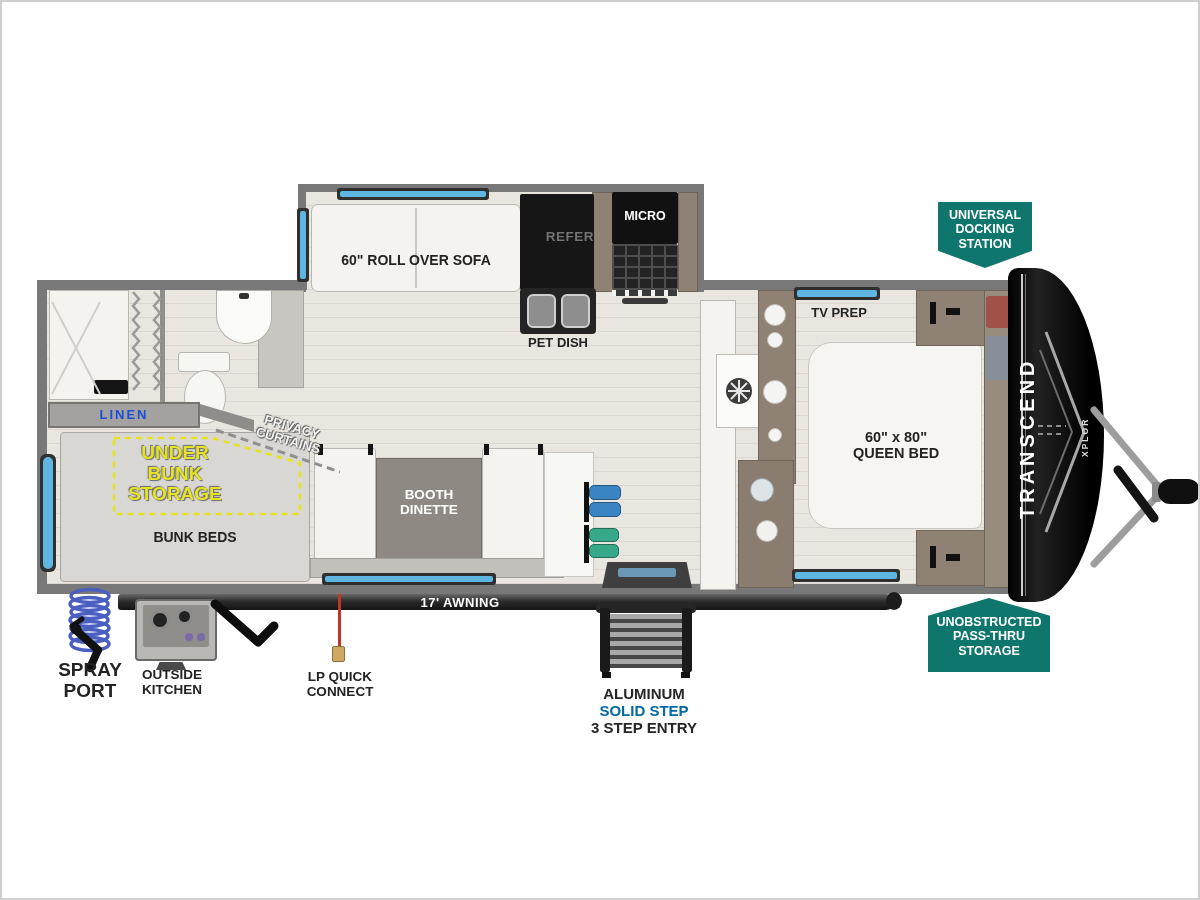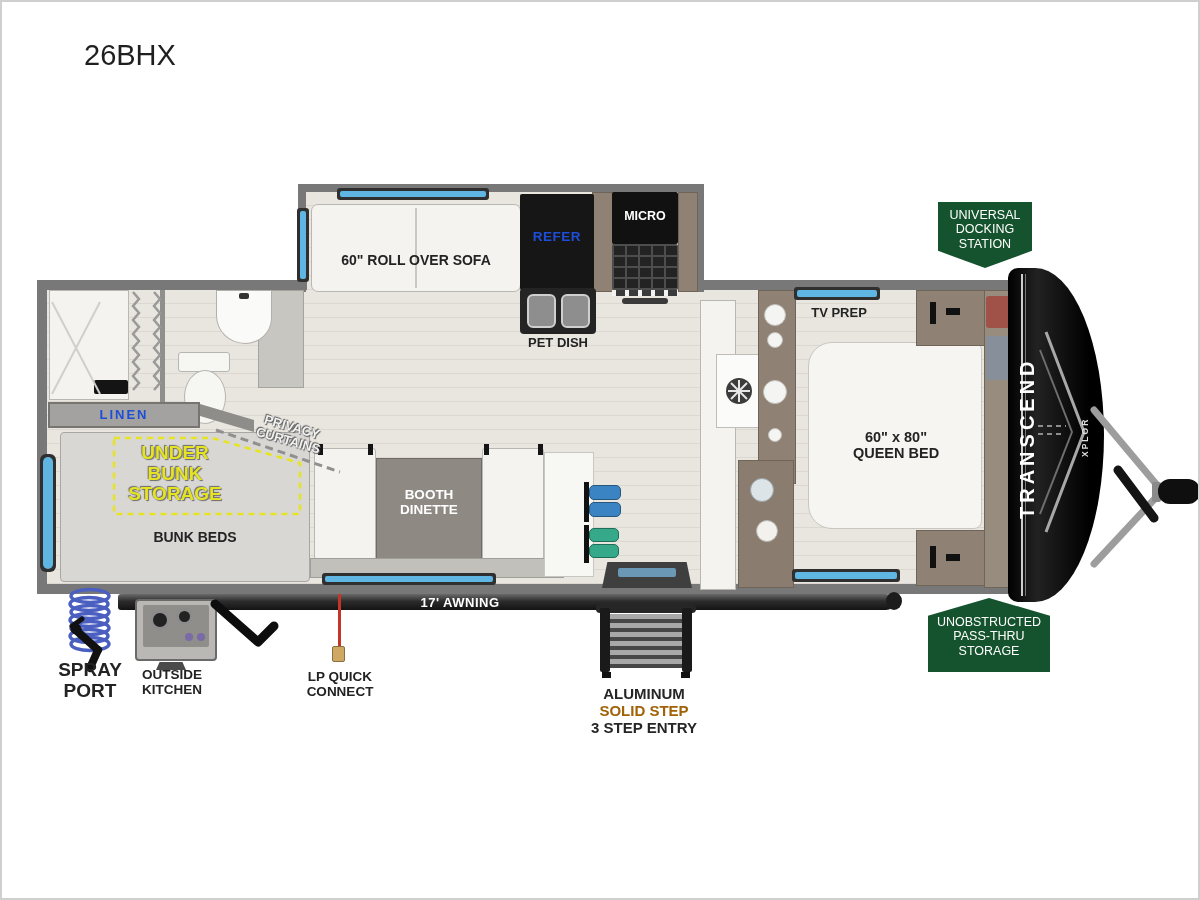--- a/index.html
+++ b/index.html
@@ -11,34 +11,33 @@
        text-align:center;white-space:pre-line;line-height:1.08;
        font-family:"Liberation Sans",sans-serif;}
   .wall{background:#787878;}
   .floor{background:repeating-linear-gradient(180deg,#e9e6e0 0 13px,#dcd8d1 13px 14px);}
   .white-furn{background:#f4f3ef;border:1px solid #b9b7b2;}
   .taupe{background:#8f8275;border:1px solid #6f6458;}
   .win{background:#2f2f2f;border-radius:3px;}
   .win .glass{position:absolute;left:3px;top:3px;right:3px;bottom:3px;
        background:#5fb6e2;border-radius:2px;}
   .circ{border-radius:50%;position:absolute;box-sizing:border-box;}
-  .badge{position:absolute;background:#14532d;color:#fff;font-weight:normal;
+  .badge{position:absolute;background:#0f766e;color:#fff;font-weight:bold;
        text-align:center;white-space:pre-line;line-height:1.15;font-size:12.5px;
        box-sizing:border-box;}
   .vtext{writing-mode:vertical-rl;transform:rotate(180deg);display:flex;
        align-items:center;justify-content:center;}
   .post{position:absolute;width:5px;height:11px;background:#141414;}
   .hmark{position:absolute;background:#111;}
 </style>
 </head>
 <body>
 
 <div class="plan">
 
-  <div class="lbl" style="left:82px;top:38px;width:160px;text-align:left;font-weight:normal;font-size:29px;color:#1f1f1f;">26BHX</div>
 
   <div class="abs floor" style="left:45px;top:288px;width:975px;height:294px;"></div>
   <div class="abs floor" style="left:304px;top:190px;width:390px;height:100px;"></div>
 
   <div class="abs wall" style="left:35px;top:278px;width:10px;height:314px;"></div>
   <div class="abs wall" style="left:35px;top:582px;width:985px;height:10px;"></div>
   <div class="abs wall" style="left:35px;top:278px;width:270px;height:10px;"></div>
   <div class="abs wall" style="left:694px;top:278px;width:326px;height:10px;"></div>
   <div class="abs wall" style="left:296px;top:182px;width:8px;height:108px;"></div>
   <div class="abs wall" style="left:296px;top:182px;width:406px;height:8px;"></div>
@@ -50,21 +49,21 @@
   <div class="abs win" style="left:295px;top:206px;width:12px;height:74px;">
       <div class="glass"></div>
     </div>
 
   <div class="abs white-furn" style="left:309px;top:202px;width:210px;height:88px;border-radius:7px;"></div>
   <div class="abs" style="left:413px;top:206px;width:2px;height:80px;background:#c9c7c2;"></div>
   <div class="lbl" style="left:316px;top:251px;width:196px;font-size:14px;">60" ROLL OVER SOFA</div>
 
   <div class="abs taupe" style="left:590px;top:190px;width:22px;height:100px;"></div>
   <div class="abs" style="left:518px;top:192px;width:74px;height:96px;background:#161616;border-radius:2px;"></div>
-  <div class="lbl" style="left:518px;top:228px;width:74px;font-size:13.5px;color:#1d4ed8;letter-spacing:.5px;">REFER</div>
+  <div class="lbl" style="left:518px;top:228px;width:74px;font-size:13.5px;color:#737373;letter-spacing:.5px;text-align:right;">REFER</div>
 
   <div class="abs taupe" style="left:676px;top:190px;width:20px;height:100px;"></div>
   <div class="abs" style="left:610px;top:190px;width:66px;height:52px;background:#111;border-radius:2px;"></div>
   <div class="lbl" style="left:610px;top:208px;width:66px;font-size:12.5px;color:#fff;">MICRO</div>
   <div class="abs" style="left:610px;top:242px;width:66px;height:46px;background-color:#232323;
               background-image:repeating-linear-gradient(90deg,#4d4d4d 0 2px,transparent 2px 13px),
                                repeating-linear-gradient(0deg,#4d4d4d 0 2px,transparent 2px 11px);border-radius:2px;"></div>
   <div class="abs" style="left:610px;top:288px;width:66px;height:6px;background:repeating-linear-gradient(90deg,#f2f2f2 0 4px,#3a3a3a 4px 13px);"></div>
   <div class="abs" style="left:620px;top:296px;width:46px;height:6px;background:#3a3a3a;border-radius:3px;"></div>
 
@@ -236,21 +235,21 @@
 STORAGE</div>
   <div class="lbl" style="left:128px;top:508px;width:130px;font-size:14px;margin-top:20px;">BUNK BEDS</div>
 
   <div class="lbl" style="left:46px;top:658px;width:84px;font-size:19px;">SPRAY
 PORT</div>
   <div class="lbl" style="left:124px;top:666px;width:92px;font-size:13.5px;">OUTSIDE
 KITCHEN</div>
   <div class="lbl" style="left:296px;top:668px;width:84px;font-size:13.5px;">LP QUICK
 CONNECT</div>
   <div class="lbl" style="left:584px;top:684px;width:116px;font-size:15px;color:#262626;">ALUMINUM</div>
-  <div class="lbl" style="left:584px;top:701px;width:116px;font-size:15px;color:#a16207;">SOLID STEP</div>
+  <div class="lbl" style="left:584px;top:701px;width:116px;font-size:15px;color:#0369a1;">SOLID STEP</div>
   <div class="lbl" style="left:584px;top:718px;width:116px;font-size:15px;color:#262626;">3 STEP ENTRY</div>
 
   <div class="lbl vtext" style="left:1013px;top:298px;width:26px;height:276px;font-size:20px;color:#fff;letter-spacing:4px;">TRANSCEND</div>
   <div class="lbl vtext" style="left:1077px;top:404px;width:13px;height:62px;font-size:8.5px;color:#ddd;letter-spacing:2px;">XPLOR</div>
 
   <div class="badge" style="left:936px;top:200px;width:94px;height:66px;padding-top:6px;
               clip-path:polygon(0 0,100% 0,100% 74%,50% 100%,0 74%);">UNIVERSAL
 DOCKING
 STATION</div>
   <div class="badge" style="left:926px;top:596px;width:122px;height:74px;padding-top:17px;

